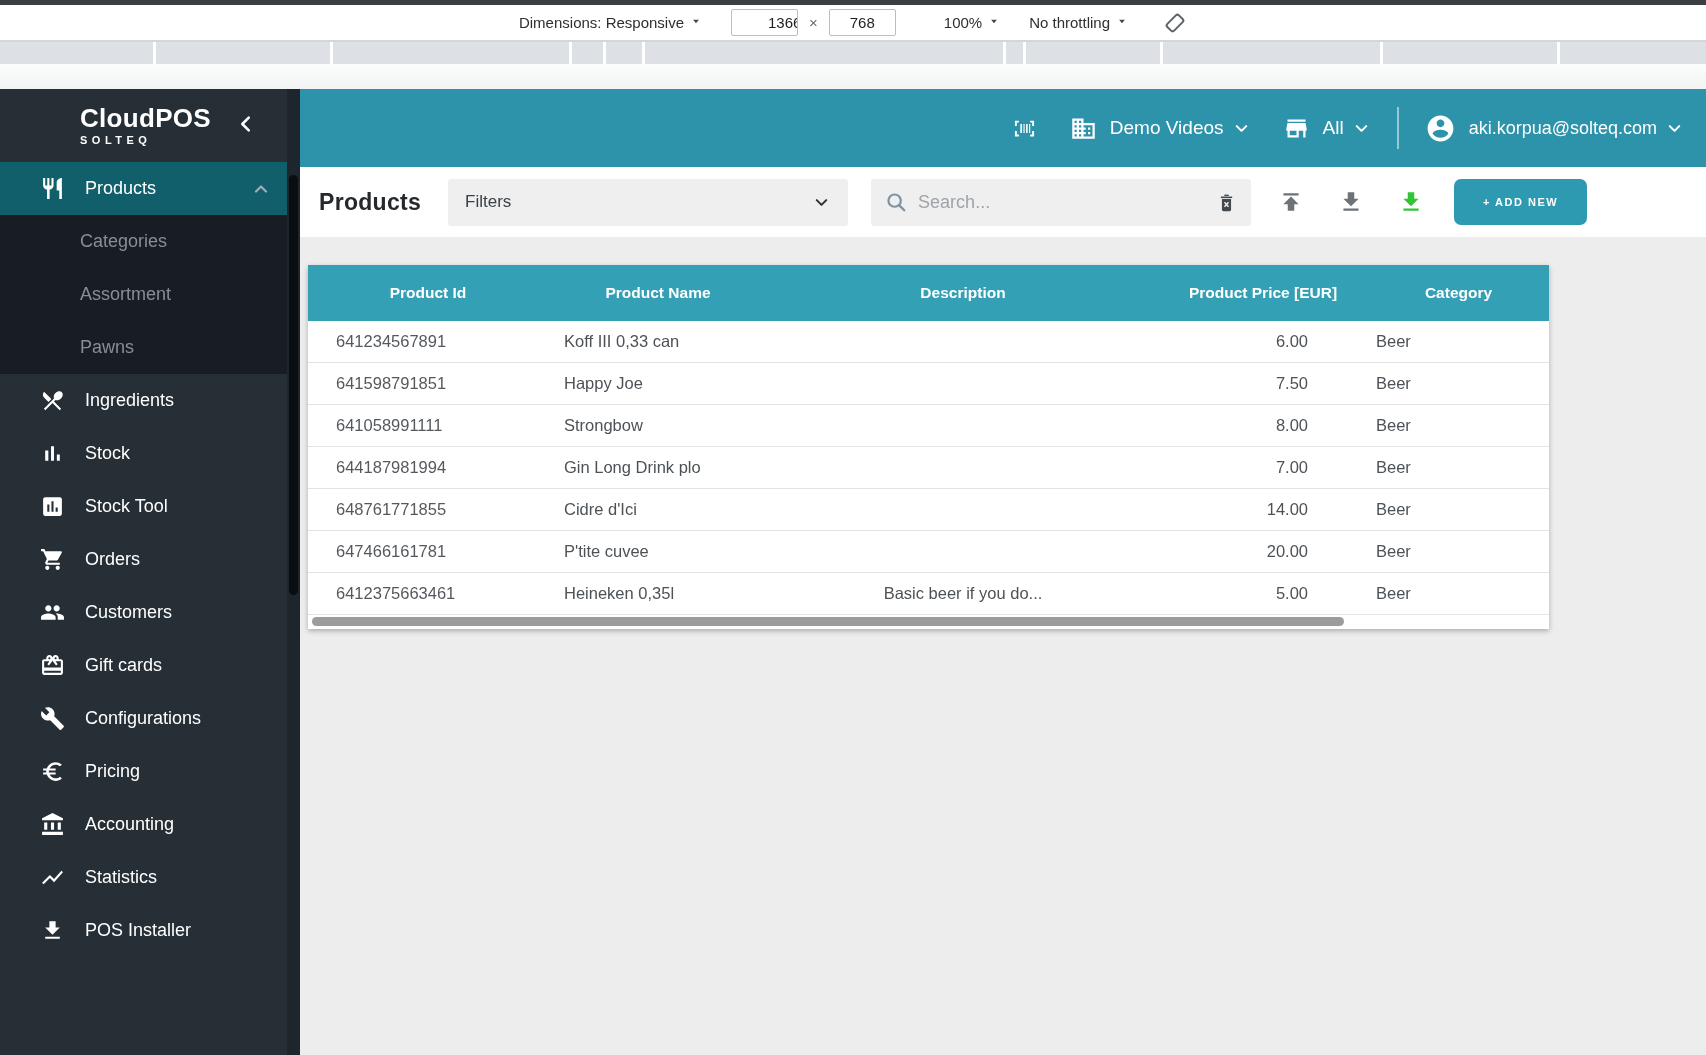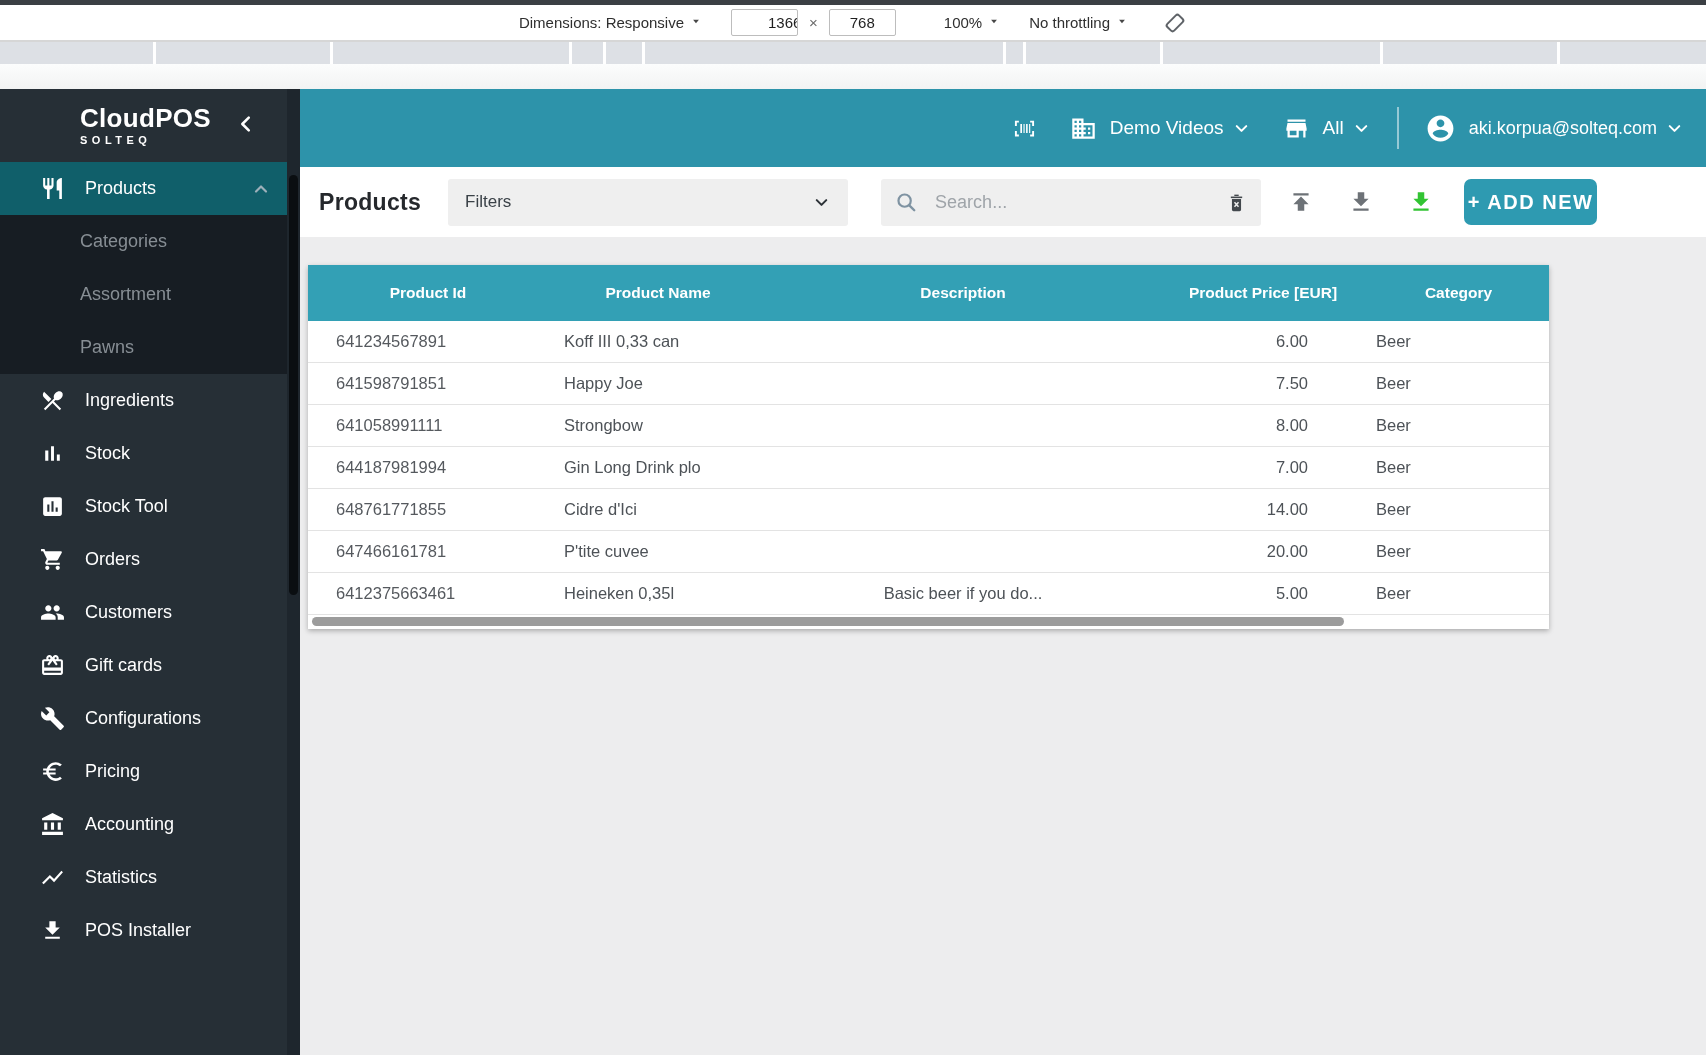--- a/index.html
+++ b/index.html
@@ -68,32 +68,32 @@
   .email { font-size:18px; margin-left:13px; }
   .grp { display:inline-flex; align-items:center; cursor:pointer; }
 
   
   .toolbar { height:70px; background:#fff; display:flex; align-items:center; padding-left:19px; }
   .page-title { font-size:23px; font-weight:700; color:#25282c; letter-spacing:.3px; }
   .filters-box { margin-left:27px; width:400px; height:47px; background:#efefef; border-radius:3px;
     display:flex; align-items:center; padding:0 17px; cursor:pointer; }
   .filters-label { font-size:17px; color:#3a4147; }
   .filters-chev { width:19px; height:19px; margin-left:auto; color:#2c3237; }
-  .search-box { margin-left:33px; width:380px; height:47px; background:#efefef; border-radius:3px;
-    display:flex; align-items:center; padding:0 14px; gap:18px; }
+  .search-box { margin-left:23px; width:380px; height:47px; background:#efefef; border-radius:3px;
+    display:flex; align-items:center; padding:0 14px; gap:11px; }
   .search-ic { width:22px; height:22px; color:#7f93a2; flex-shrink:0; }
   .search-input { flex:1; min-width:0; border:0; background:transparent; outline:none;
     font-size:18px; color:#333; font-family:inherit; }
   .search-input::placeholder { color:#9fa4a9; }
   .clear-ic { width:21px; height:21px; color:#43484d; cursor:pointer; flex-shrink:0; }
   .tool-ic { width:26px; height:26px; color:#6d7277; cursor:pointer; }
   .tool-ic.first { margin-left:27px; } .tool-ic.gap { margin-left:34px; }
   .tool-ic.green { color:var(--green); }
   .add-btn { margin-left:30px; width:133px; height:46px; background:var(--btn-teal); color:#fff;
-    border:none; border-radius:7px; font-size:20px; font-weight:700; letter-spacing:1.5px;
+    border:none; border-radius:7px; font-size:11px; font-weight:700; letter-spacing:1.5px;
     font-family:inherit; cursor:pointer; }
 
   
   .content { flex:1; background:#ededee; padding:28px 0 0 8px; min-height:0; }
   .table-card { width:1241px; background:#5eead4; border-radius:0; box-shadow:0 2px 5px rgba(0,0,0,.28); overflow:hidden; }
   .thead { display:flex; height:56px; background:var(--table-teal); align-items:center;
     color:#fff; font-size:15.5px; font-weight:700; }
   .th { text-align:center; }
   .trow { display:flex; height:42px; border-bottom:1px solid #e3e3e3; align-items:center;
     font-size:16.5px; color:#4d5257; background:#fff; cursor:pointer; }

